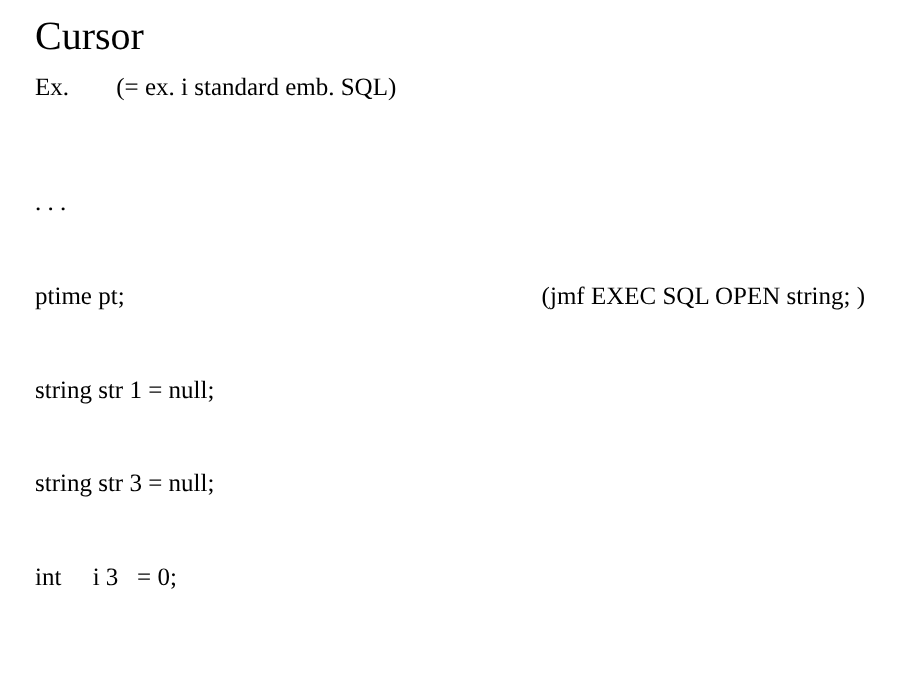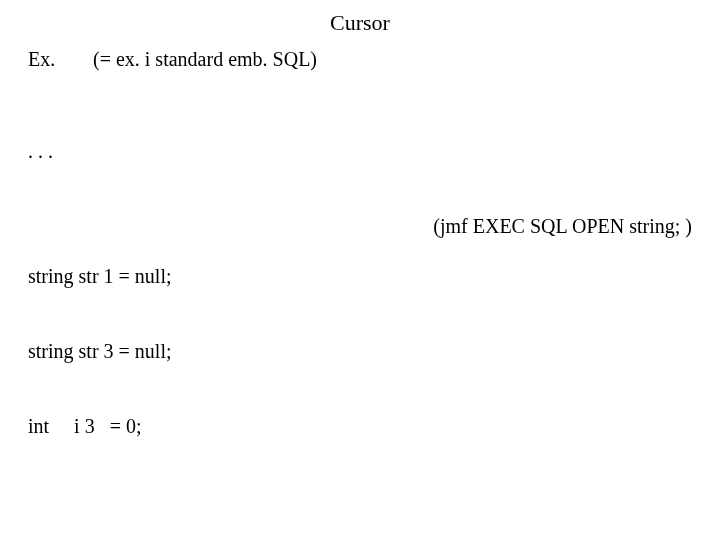--- a/index.html
+++ b/index.html
@@ -10,22 +10,21 @@
       font-family: "Times New Roman", Times, serif;
       color: #000000;
     }
     .page {
       width: 720px;
       height: 540px;
       position: relative;
       padding: 10px 28px 10px 28px;
     }
     .title {
-      text-align: center;
-      font-size: 22px;
+      font-size: 32px;
       font-weight: normal;
       margin-bottom: 12px;
     }
     .subtitle-row {
       font-size: 20px;
       margin-bottom: 18px;
     }
     .ex-label { display: inline-block; width: 60px; }
     .code {
       font-size: 20px;
@@ -46,21 +45,21 @@
 <div class="page">
   <h1 class="title">Cursor</h1>
 
   <div class="subtitle-row">
     <span class="ex-label">Ex.</span>
     <span>(= ex. i standard emb. SQL)</span>
   </div>
 
   <div class="code">
     <span class="line">. . .</span>
-    <span class="line"><span class="right-note">(jmf EXEC SQL OPEN string; )</span></span>
+    <span class="line"><span>ptime pt;</span><span class="right-note">(jmf EXEC SQL OPEN string; )</span></span>
     <span class="line">string str 1 = null;</span>
     <span class="line">string str 3 = null;</span>
     <span class="line">int     i 3   = 0;</span>
     
     
     
     
     
     
     

